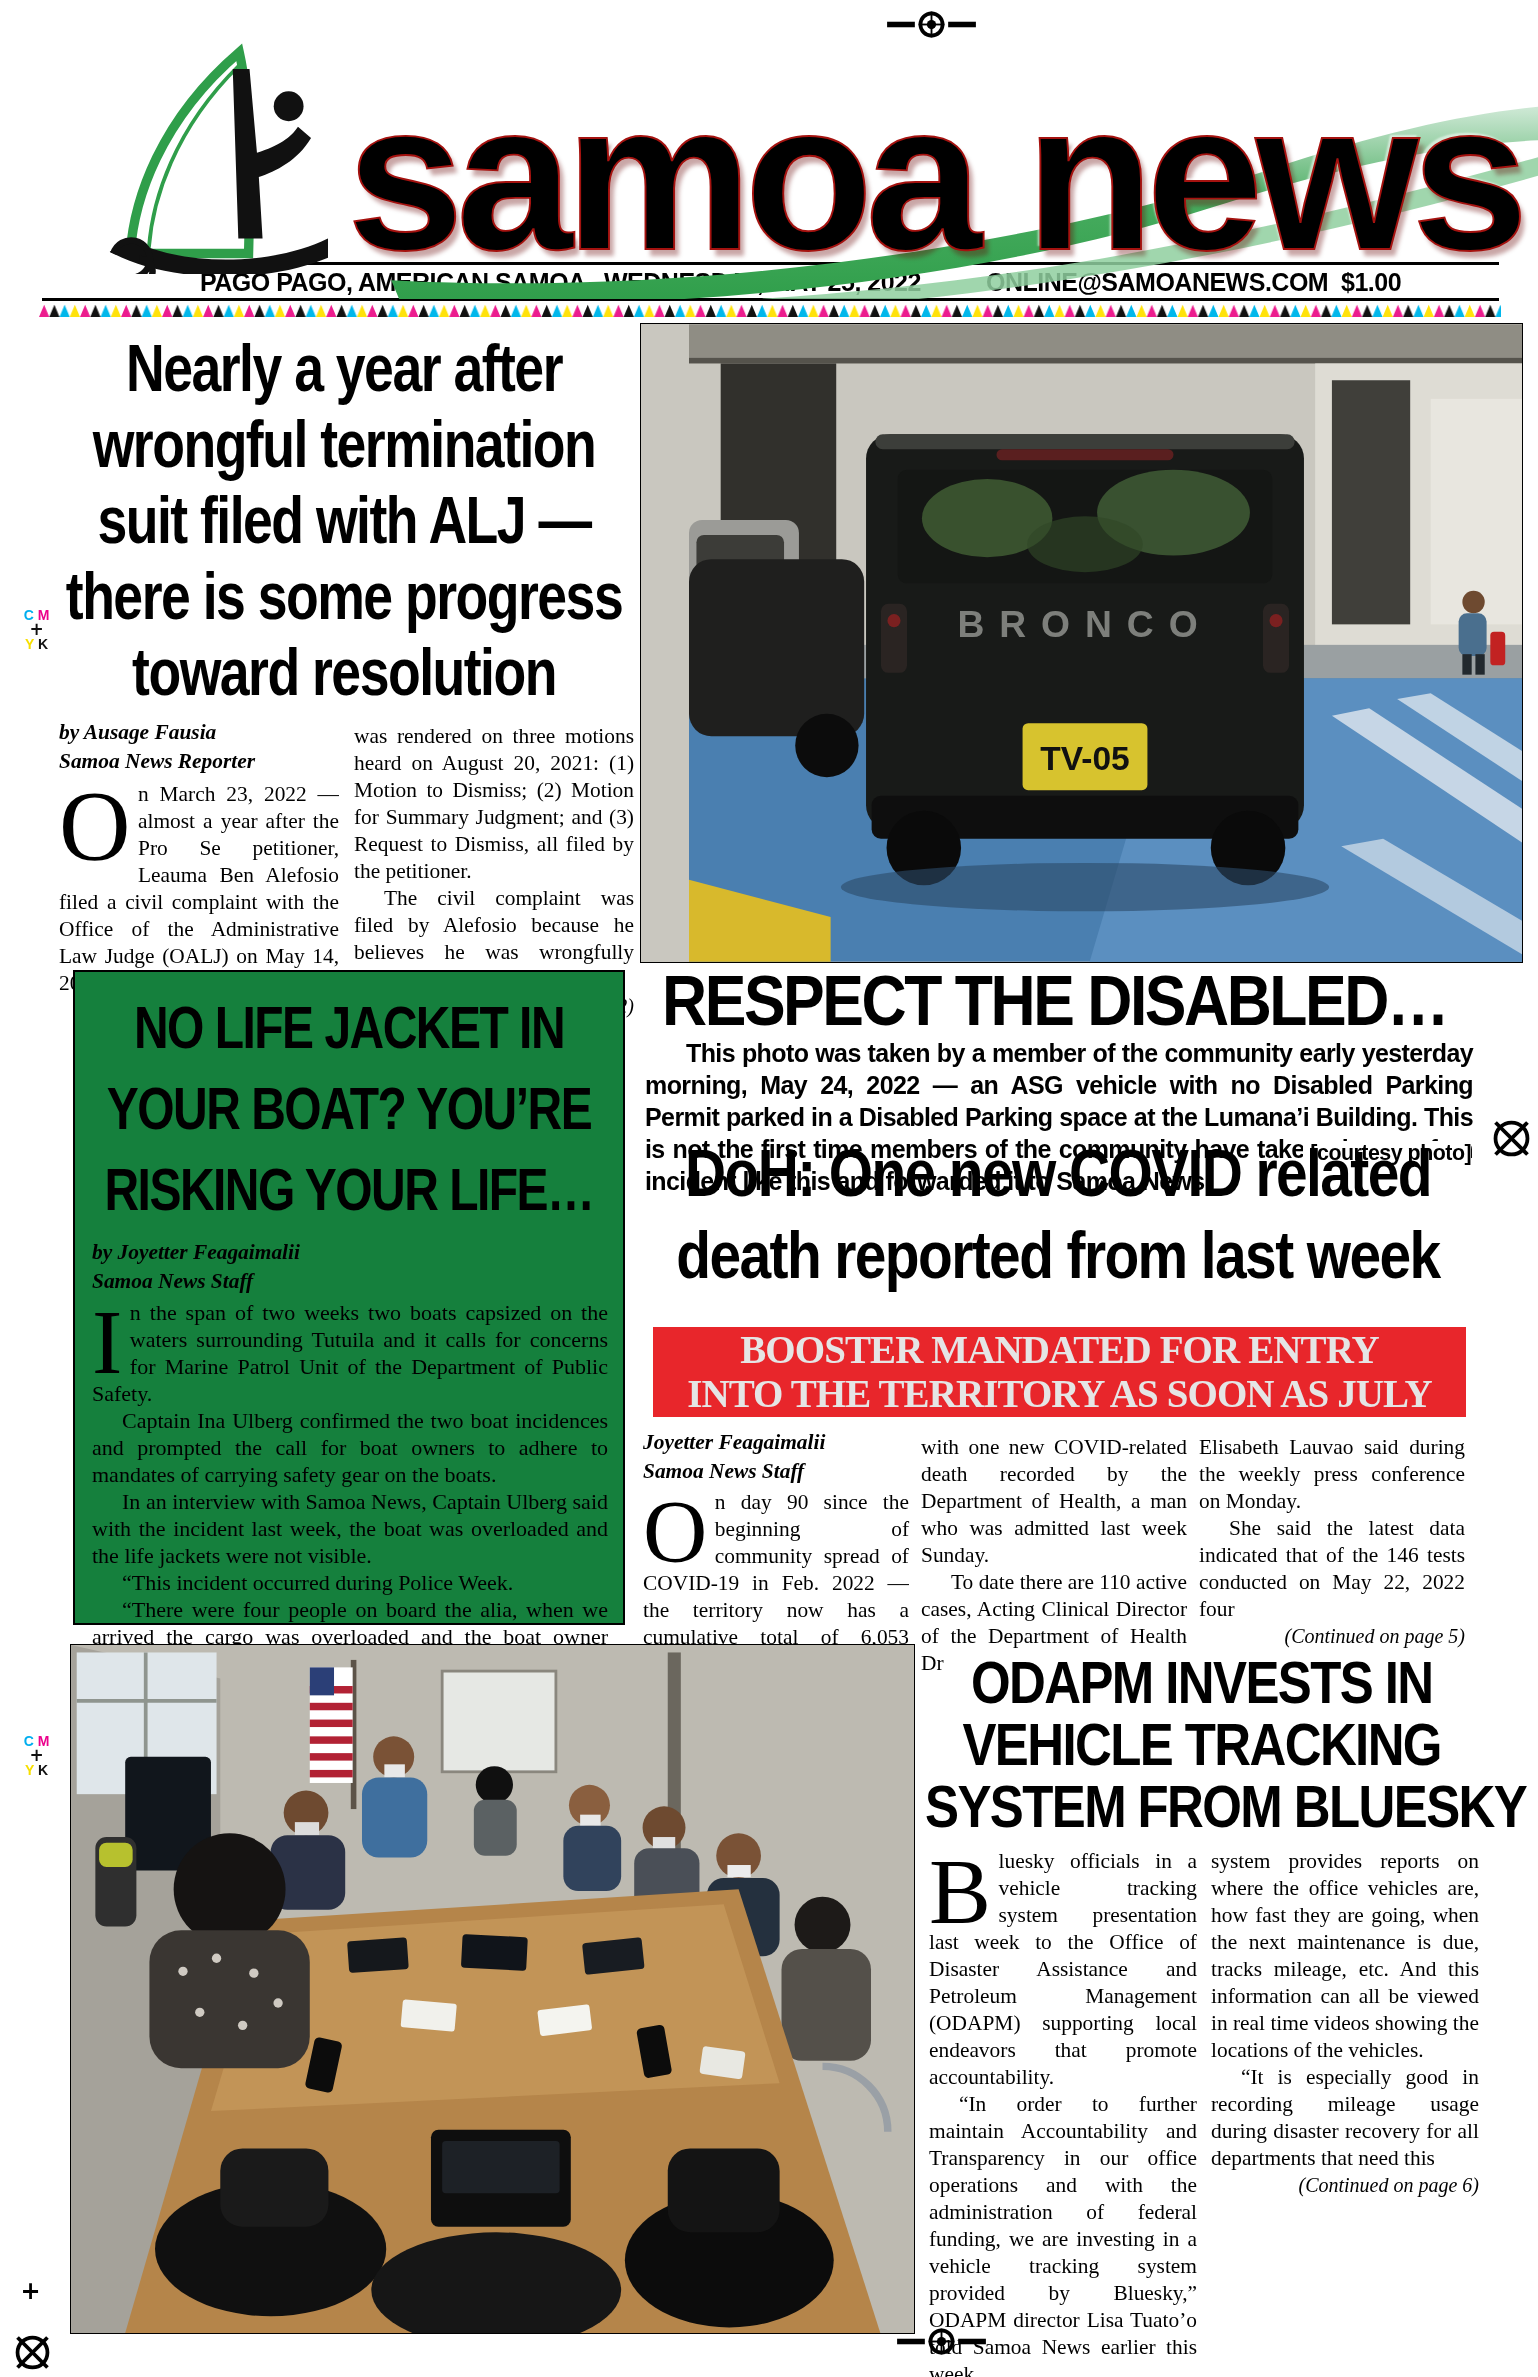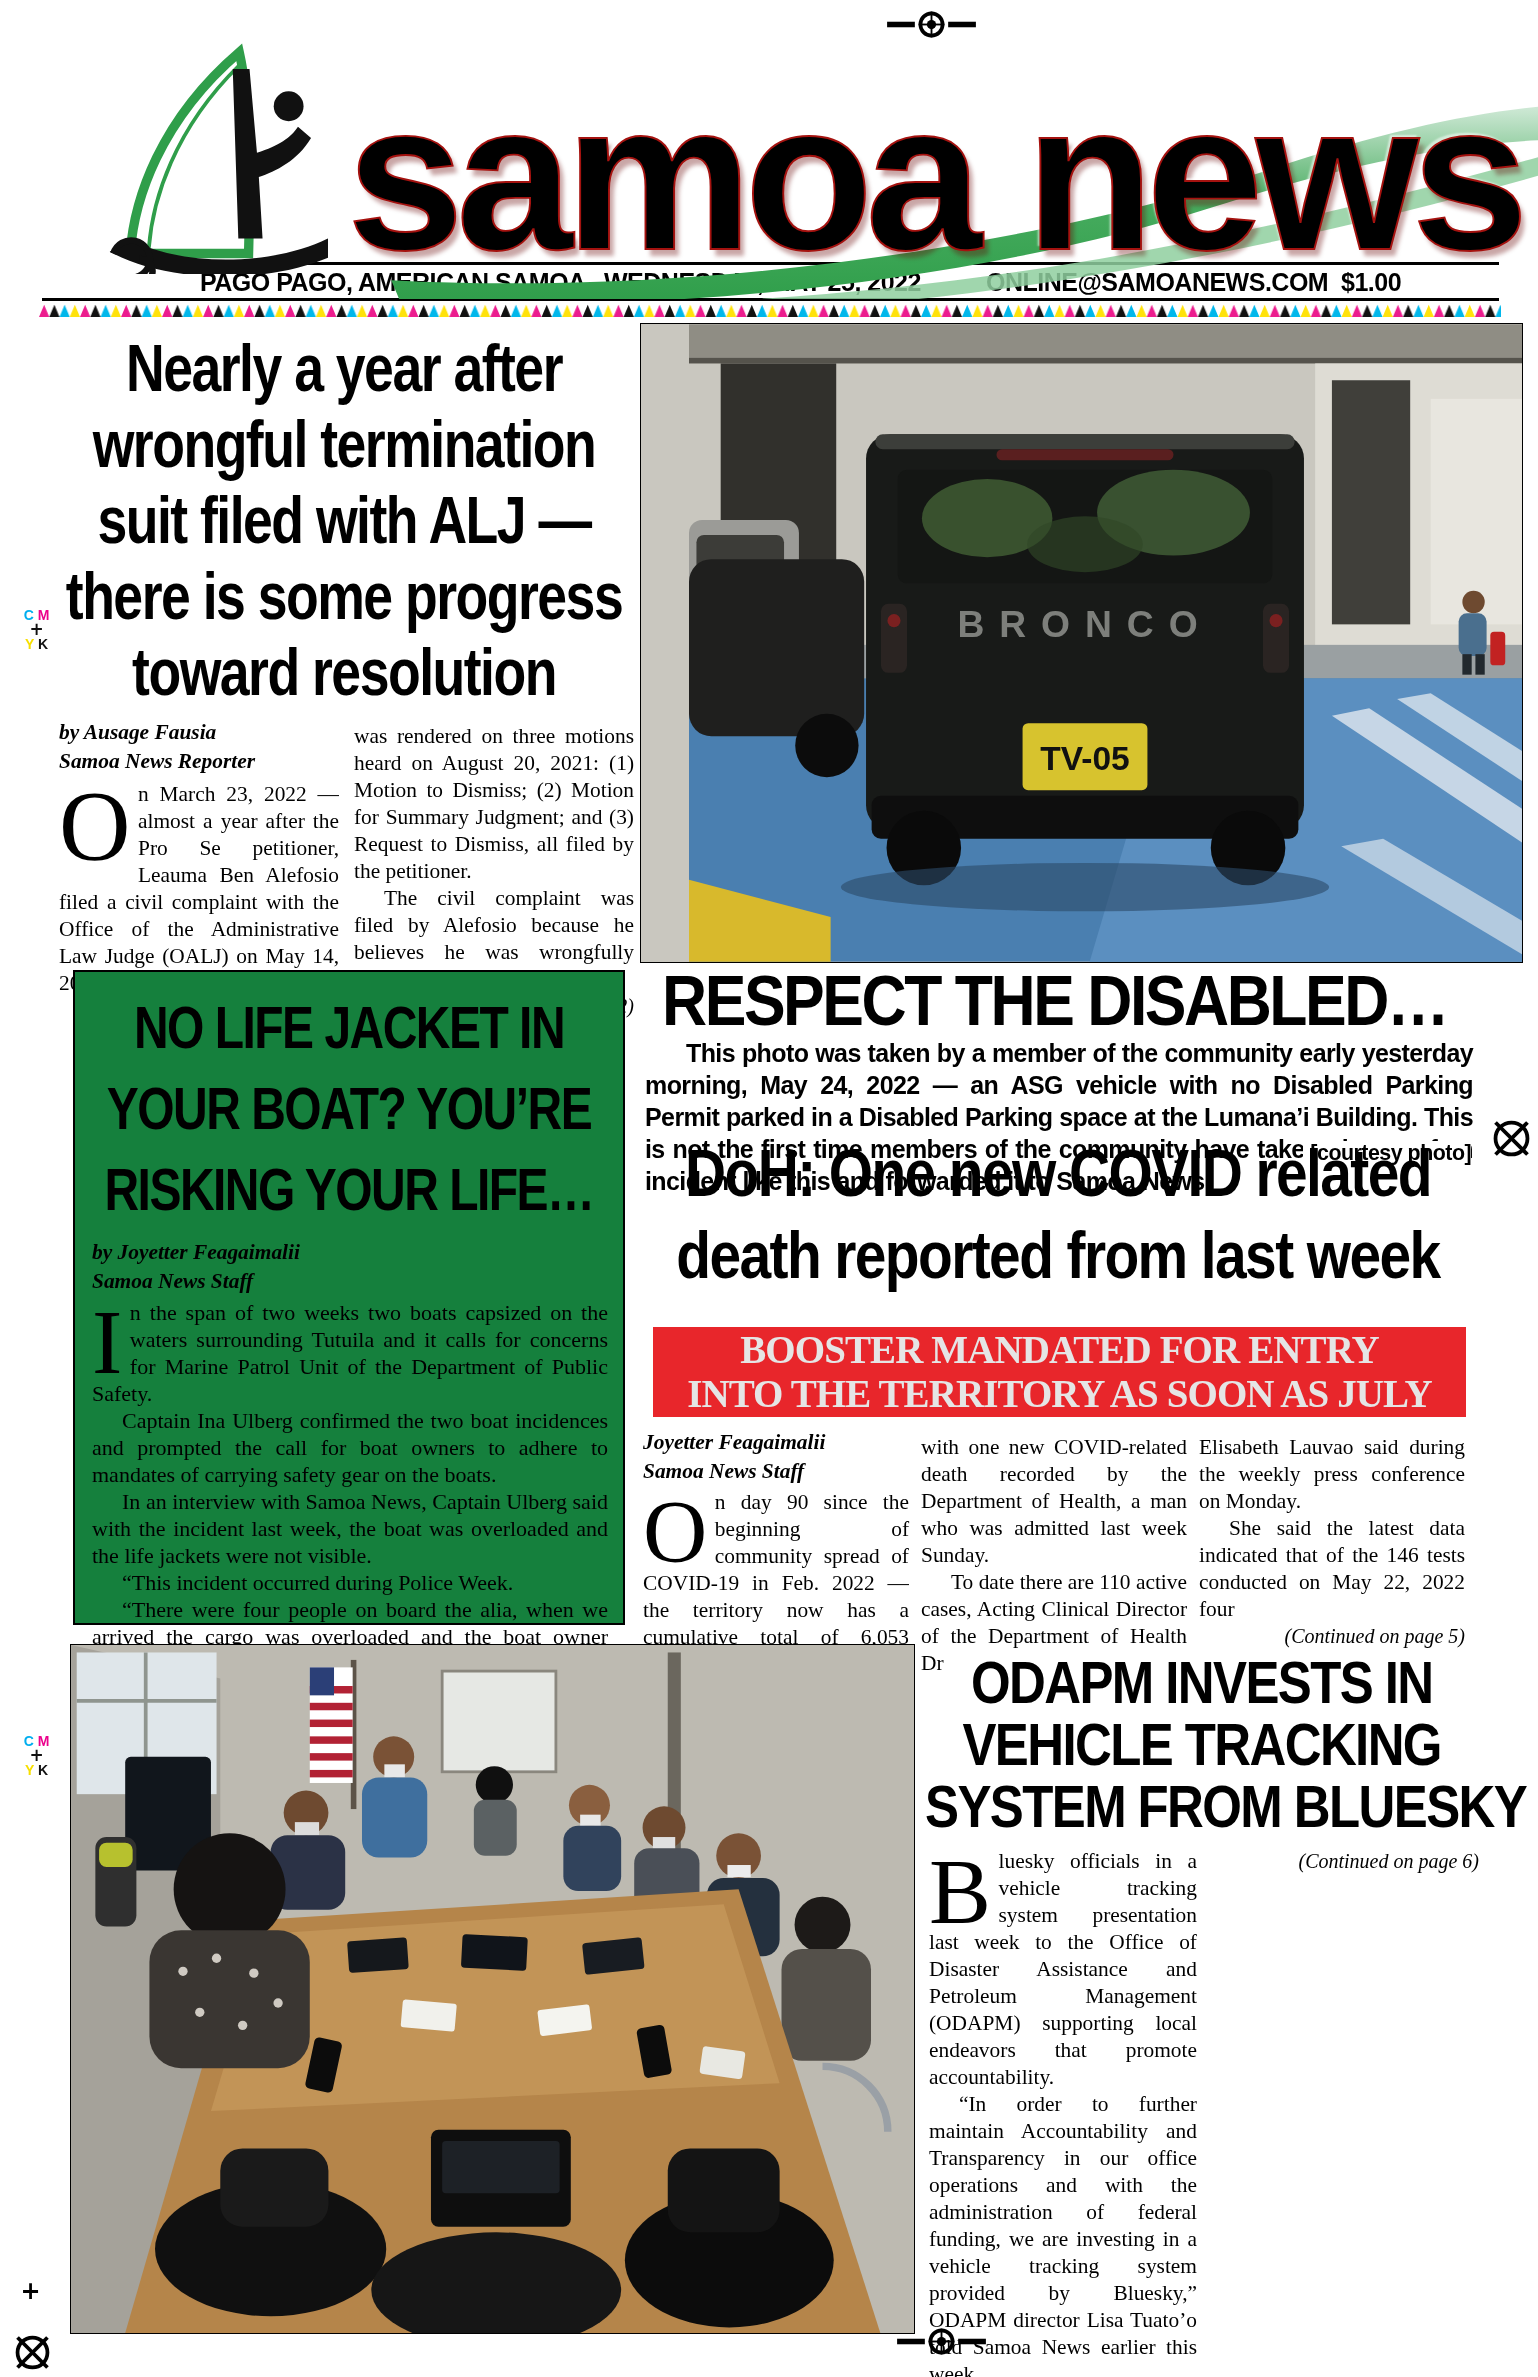--- a/index.html
+++ b/index.html
@@ -350,15 +350,17 @@
   <div>ODAPM INVESTS IN</div>
   <div>VEHICLE TRACKING</div>
   <div>SYSTEM FROM BLUESKY</div>
 </div>
 <div class="abs col" style="left:929px;top:1848px;width:268px;">
   <p class="bp"><span class="dropcap" style="font-size:93px;line-height:75px;">B</span><span>luesky officials in a vehicle tracking system presentation last week to the Office of Disaster Assistance and Petroleum Management (ODAPM) supporting local endeavors that promote accountability.</span></p>
   <p class="bp indent">“In order to further maintain Accountability and Transparency in our office operations and with the administration of federal funding, we are investing in a vehicle tracking system provided by Bluesky,” ODAPM director Lisa Tuato’o told Samoa News earlier this week.</p>
 
 </div>
 <div class="abs col" style="left:1211px;top:1848px;width:268px;">
+  <p class="bp">system provides reports on where the office vehicles are, how fast they are going, when the next maintenance is due, tracks mileage, etc. And this information can all be viewed in real time videos showing the locations of the vehicles.</p>
+  <p class="bp indent">“It is especially good in recording mileage usage during disaster recovery for all departments that need this</p>
   <p class="cont">(Continued on page 6)</p>
 </div>
 
 
 </body></html>

